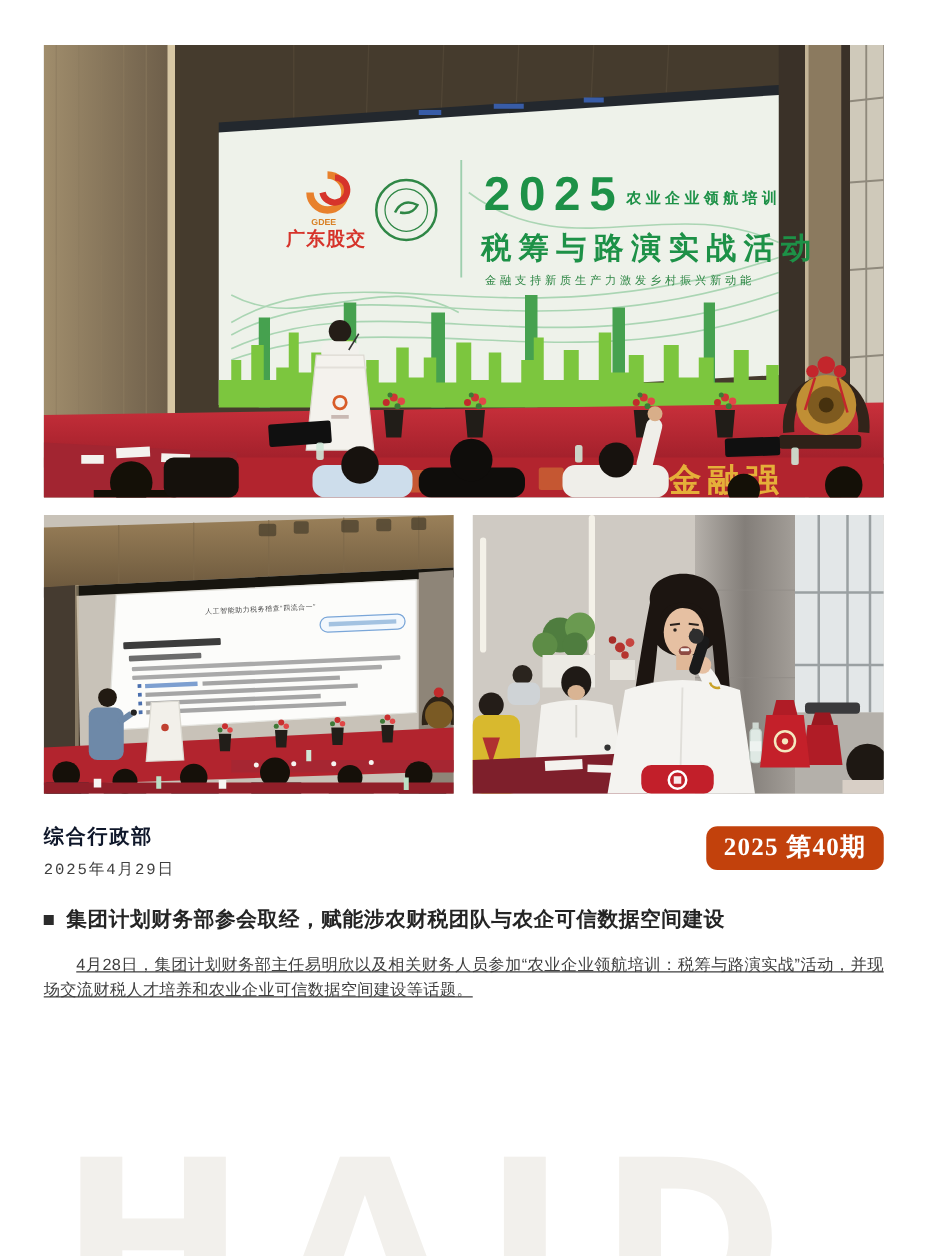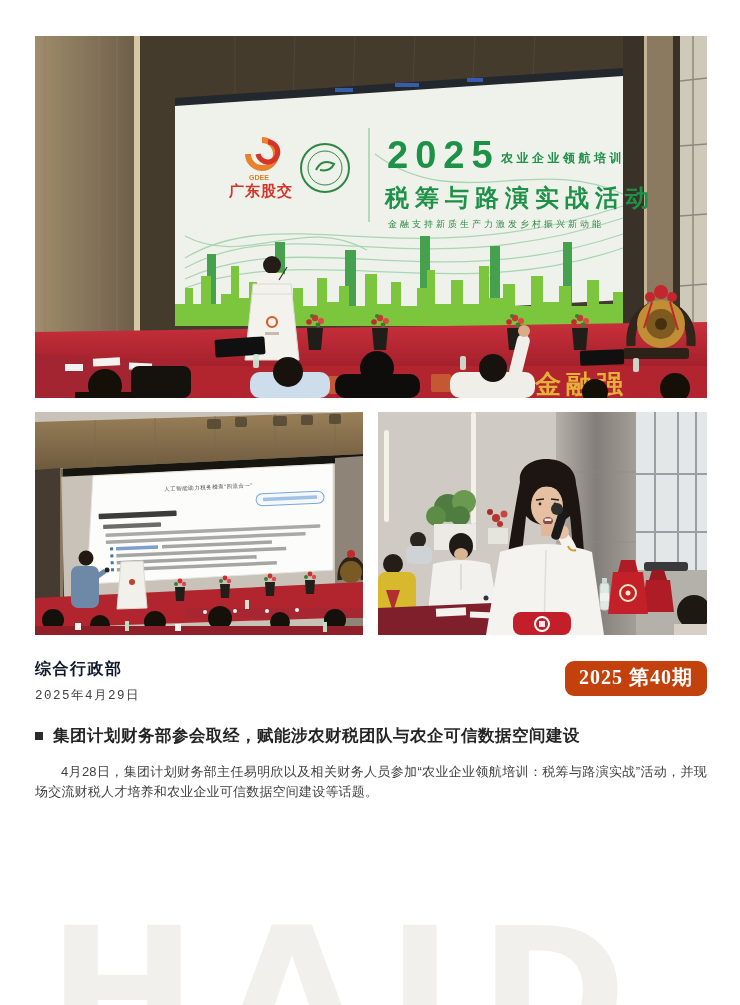--- a/index.html
+++ b/index.html
@@ -29,21 +29,21 @@
     background:#c2410c; color:#ffffff; font-family:"Liberation Serif", serif;
     font-weight:bold; font-size:20px; padding:3px 14px 5px 14px;
     border-radius:9px; letter-spacing:1px; margin-top:2px;
   }
   .headline { display:flex; align-items:center; gap:10px; margin-top:21px; }
   .headline .bullet { width:8px; height:8px; background:#2b2b2b; flex:0 0 auto; }
   .headline h1 { font-size:16.5px; color:#242424; font-weight:bold; letter-spacing:.5px; }
   .bodytext { margin-top:15px; }
   .bodytext p {
     font-size:13px; color:#3f3f3f; line-height:1.52; text-align:justify;
-    text-indent:2em; margin-bottom:9px; letter-spacing:.2px;
+    text-indent:2em; margin-bottom:9px; letter-spacing:.2px;text-decoration:underline;
   }
 </style>
 </head>
 <body>
 
 <div class="page">
 
   <div class="watermark">HAID</div>
 
   <div class="content">

